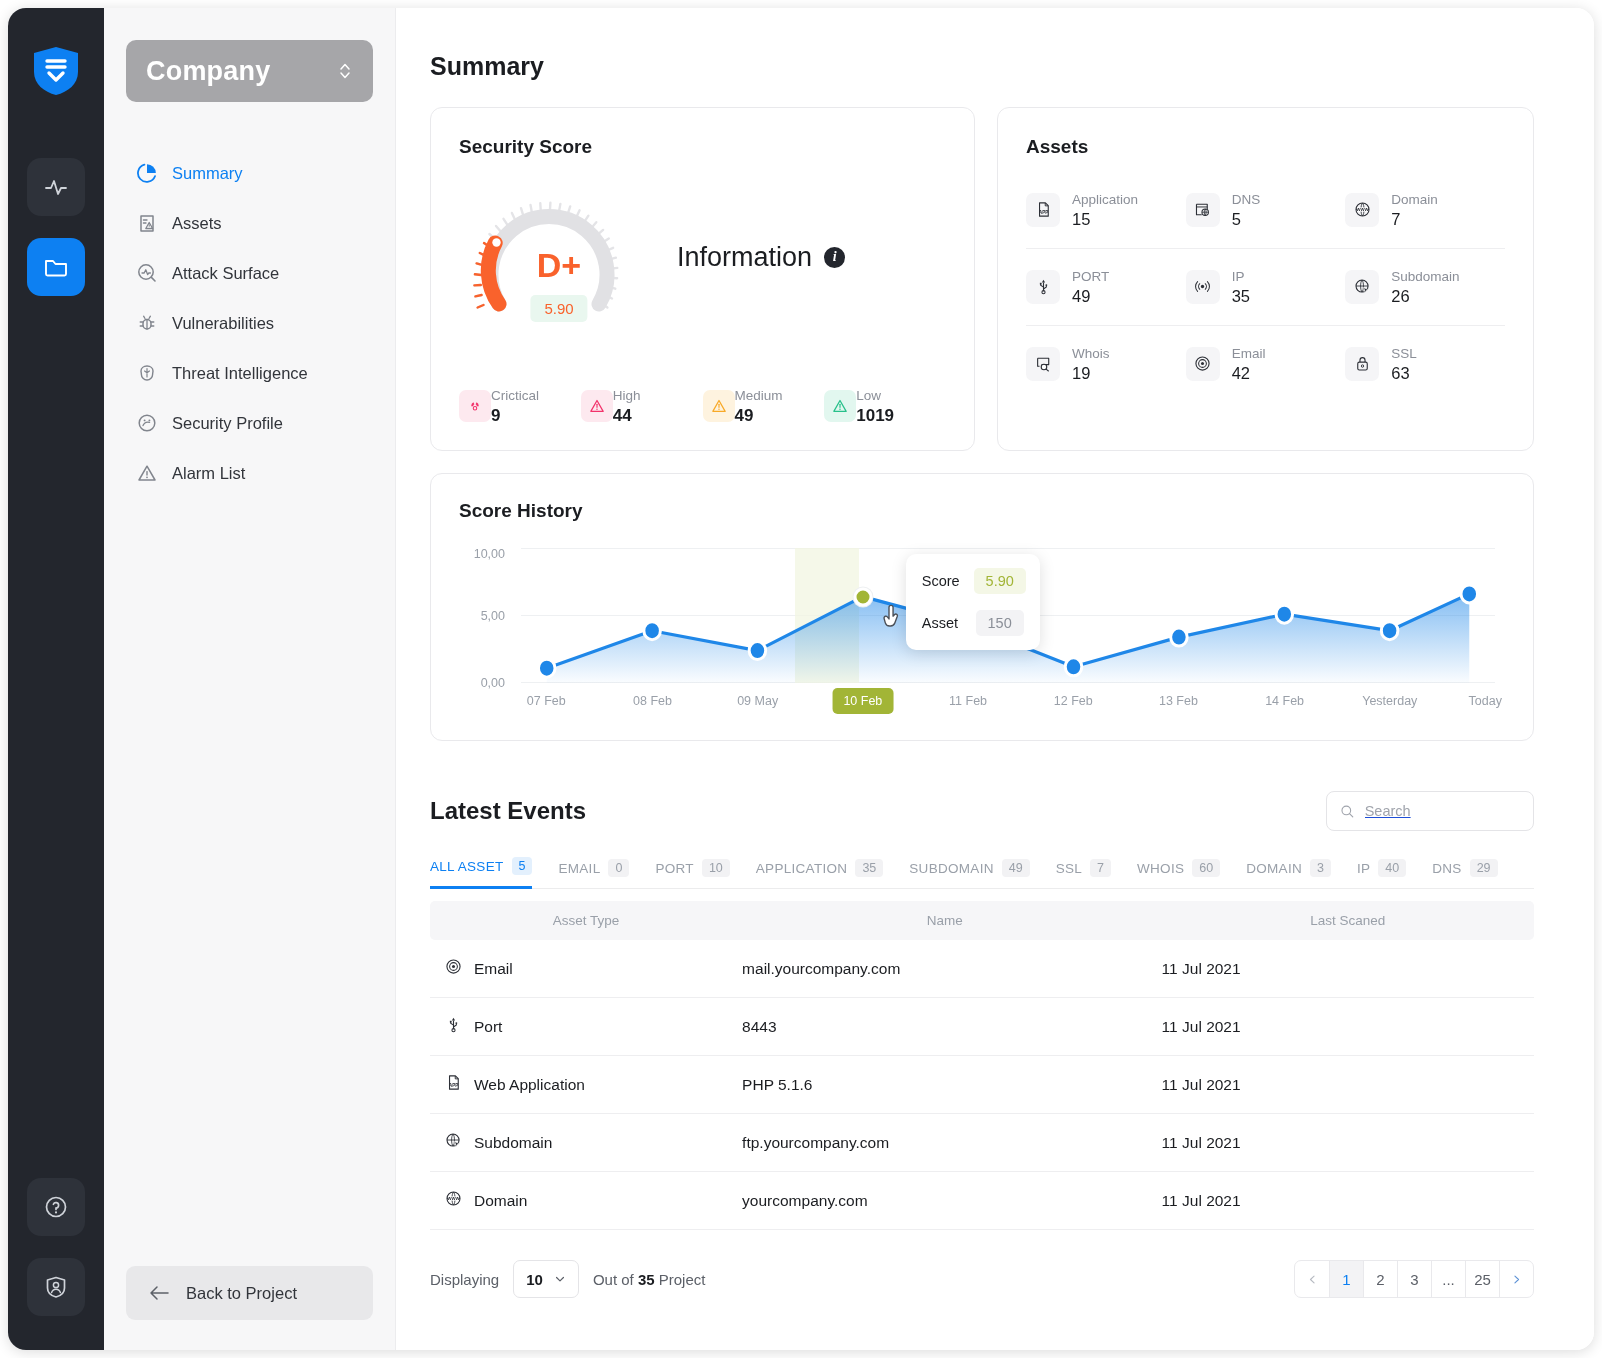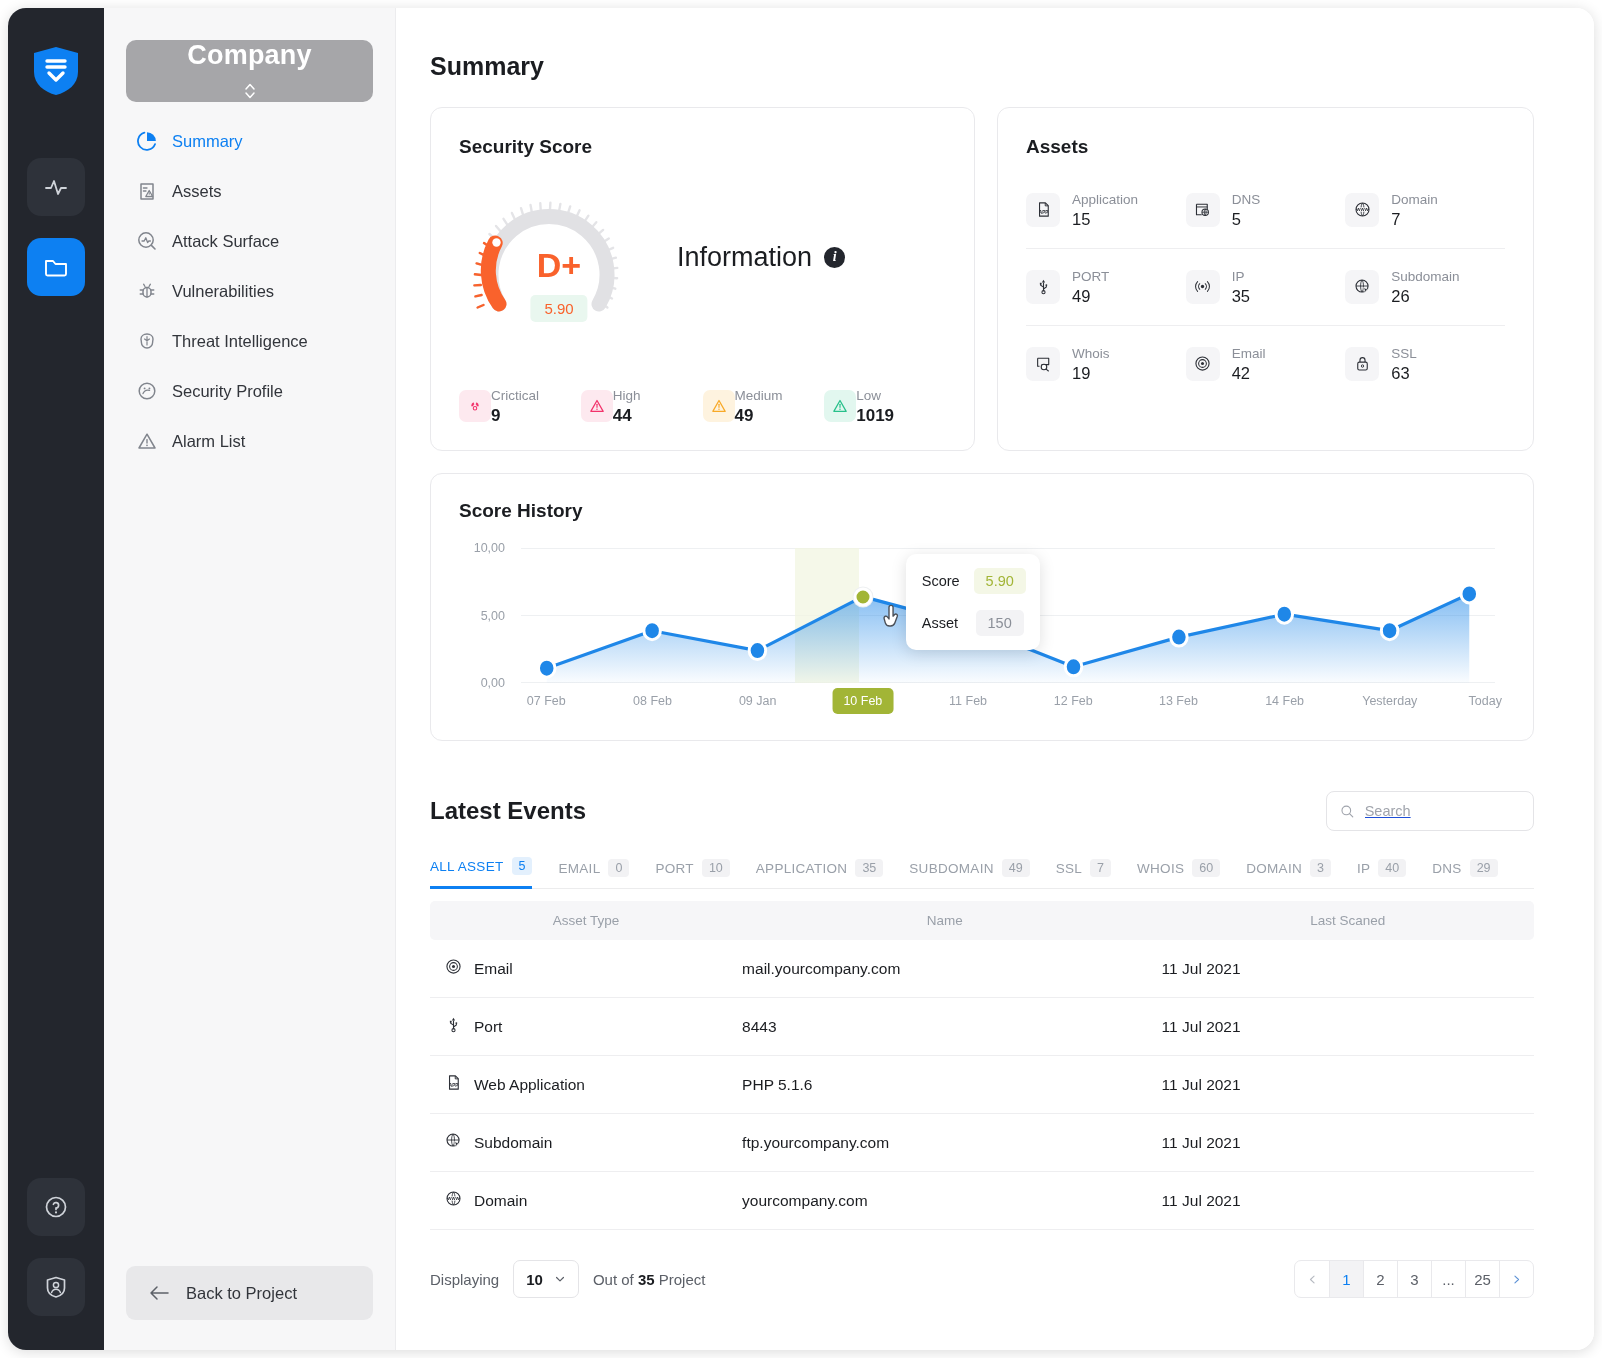--- a/index.html
+++ b/index.html
@@ -41,21 +41,21 @@
     width: 292px; flex: 0 0 292px;
     background: #f7f7f8;
     display: flex; flex-direction: column;
     padding: 32px 22px 30px;
     border-right: 1px solid #ececee;
   }
   .company-select {
     height: 62px; border-radius: 10px;
     background: #a6a6a9;
     display: flex; align-items: center; justify-content: space-between;
-    padding: 0 20px; cursor: pointer; margin-bottom: 16px; flex-direction: column;
+    padding: 0 20px; cursor: pointer; margin-bottom: 48px;
   }
   .company-select .label {
     color: #ffffff; font-size: 27px; font-weight: bold; letter-spacing: .2px;
   }
   .nav-list { display: flex; flex-direction: column; gap: 4px; }
   .nav-item {
     display: flex; align-items: center; gap: 14px;
     height: 46px; padding: 0 10px; border-radius: 8px;
     color: #32353b; font-size: 16.5px; cursor: pointer;
   }
@@ -598,21 +598,21 @@
 
         </div>
       </div>
     </div>
 
     <div class="card card-chart">
       <div class="card-title">Score History</div>
 
       <div class="chart-area">
         <div class="y-labels">
-          <div class="y-lab" style="top:0">10,00</div>
+          <div class="y-lab" style="top:6px">10,00</div>
           <div class="y-lab" style="top:50%">5,00</div>
           <div class="y-lab" style="top:100%">0,00</div>
         </div>
 
         <div class="plot">
           <div class="grid-line" style="top:0"></div>
           <div class="grid-line" style="top:67px"></div>
           <div class="grid-line" style="top:134px"></div>
           <div class="hl-band" style="left:28.1%; width:6.6%"></div>
 
@@ -655,21 +655,21 @@
             <div class="tt-line">
               <span class="tt-key">Asset</span>
               <span class="tt-val asset">150</span>
             </div>
           </div>
         </div>
 
         <div class="x-labels">
           <div class="x-lab" style="left:2.6%">07 Feb</div>
           <div class="x-lab" style="left:13.5%">08 Feb</div>
-          <div class="x-lab" style="left:24.3%">09 Jan</div>
+          <div class="x-lab" style="left:24.3%">09 May</div>
           <div class="x-lab sel" style="left:35.1%">10 Feb</div>
           <div class="x-lab" style="left:45.9%">11 Feb</div>
           <div class="x-lab" style="left:56.7%">12 Feb</div>
           <div class="x-lab" style="left:67.5%">13 Feb</div>
           <div class="x-lab" style="left:78.4%">14 Feb</div>
           <div class="x-lab" style="left:89.2%">Yesterday</div>
           <div class="x-lab" style="left:99%">Today</div>
         </div>
       </div>
     </div>

